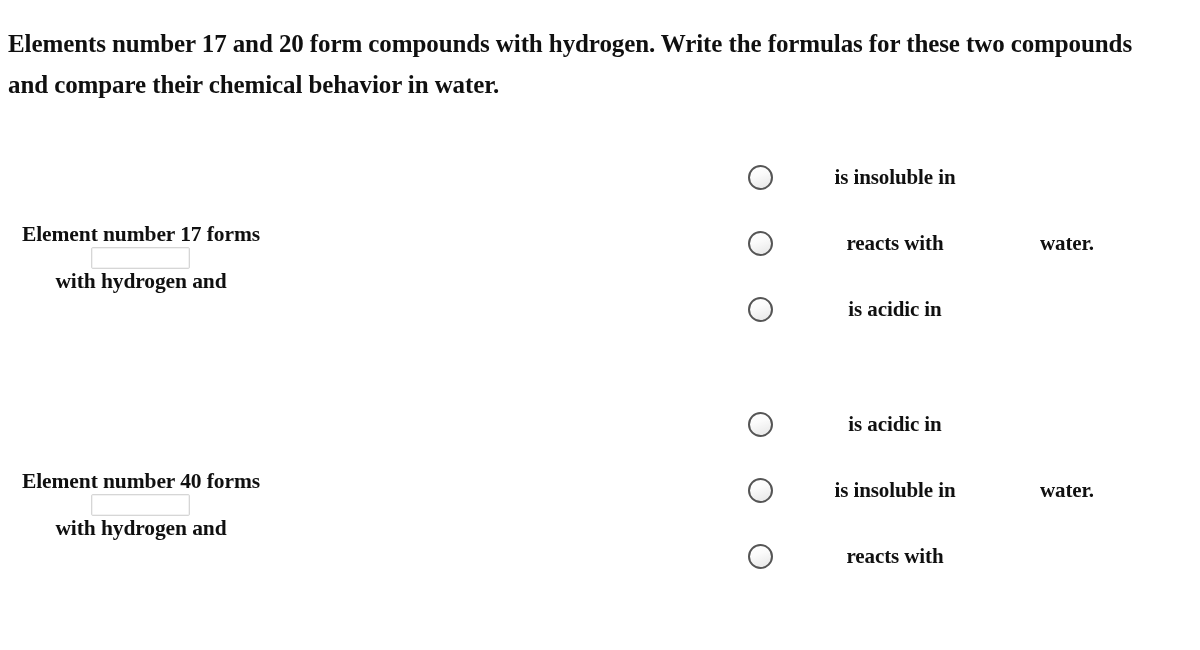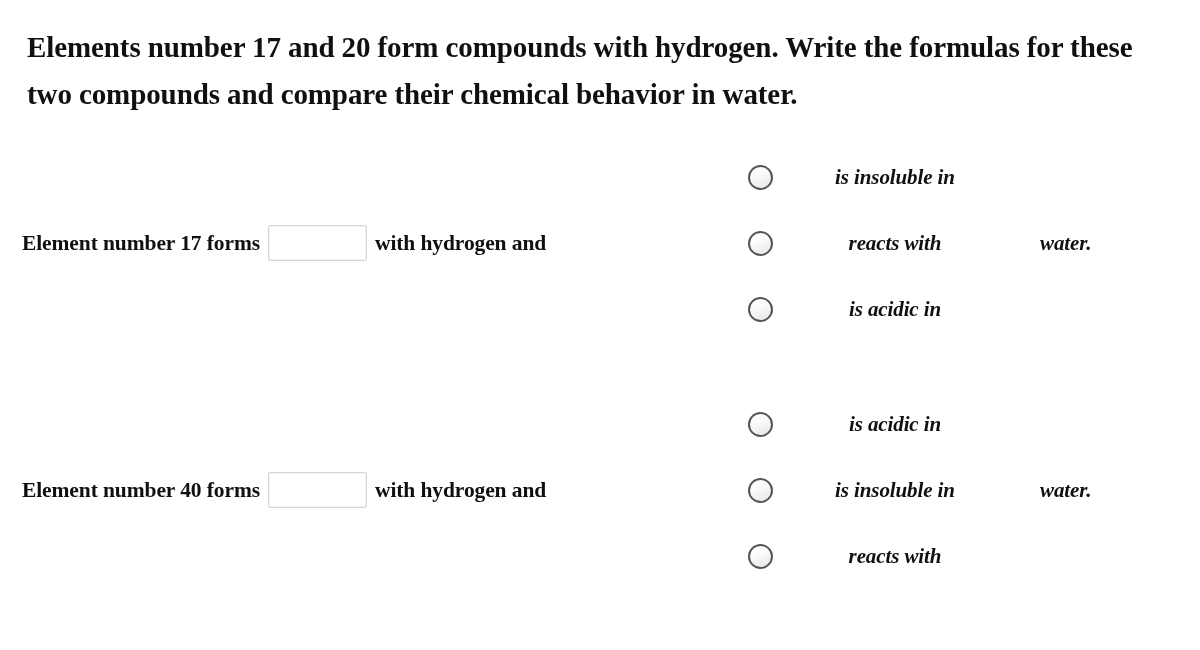--- a/index.html
+++ b/index.html
@@ -13,24 +13,24 @@
     position: relative;
     overflow: hidden;
     font-family: "Liberation Serif", "DejaVu Serif", serif;
     color: #101010;
     -webkit-font-smoothing: antialiased;
   }
 
   
   .prompt {
     position: absolute;
-    left: 27px;
+    left: 8px;
     top: 24px;
     width: 1148px;
-    font-size: 29px;
+    font-size: 25px;
     font-weight: bold;
     line-height: 1.63;
     letter-spacing: -0.1px;
   }
 
   
   .block {
     position: absolute;
     left: 0;
     width: 1200px;
@@ -40,20 +40,21 @@
 
   
   .stem-line {
     position: absolute;
     left: 22px;
     top: 74px;
     height: 42px;
     display: flex;
     align-items: center;
     white-space: nowrap;
+    flex-direction: column;
   }
   .stem-text {
     font-size: 21.5px;
     font-weight: bold;
     letter-spacing: -0.1px;
   }
 
   
   .answer-input {
     box-sizing: border-box;
@@ -116,36 +117,34 @@
   }
 
   .option-label {
     flex: 1 1 auto;
     text-align: center;
     font-size: 21px;
     font-weight: bold;
     letter-spacing: -0.1px;
     padding-right: 18px;
     white-space: nowrap;
-    font-style: italic;
   }
 
   
   .trailing-word {
     position: absolute;
     left: 1040px;
     top: 74px;
     height: 42px;
     display: flex;
     align-items: center;
     font-size: 21px;
     font-weight: bold;
     letter-spacing: -0.1px;
     white-space: nowrap;
-    font-style: italic;
   }
 </style>
 </head>
 <body>
 
 <div class="prompt">Elements number 17 and 20 form compounds with hydrogen. Write the formulas for these two compounds and compare their chemical behavior in water.</div>
 
 <div class="block" id="block-1">
 
   <div class="stem-line">

